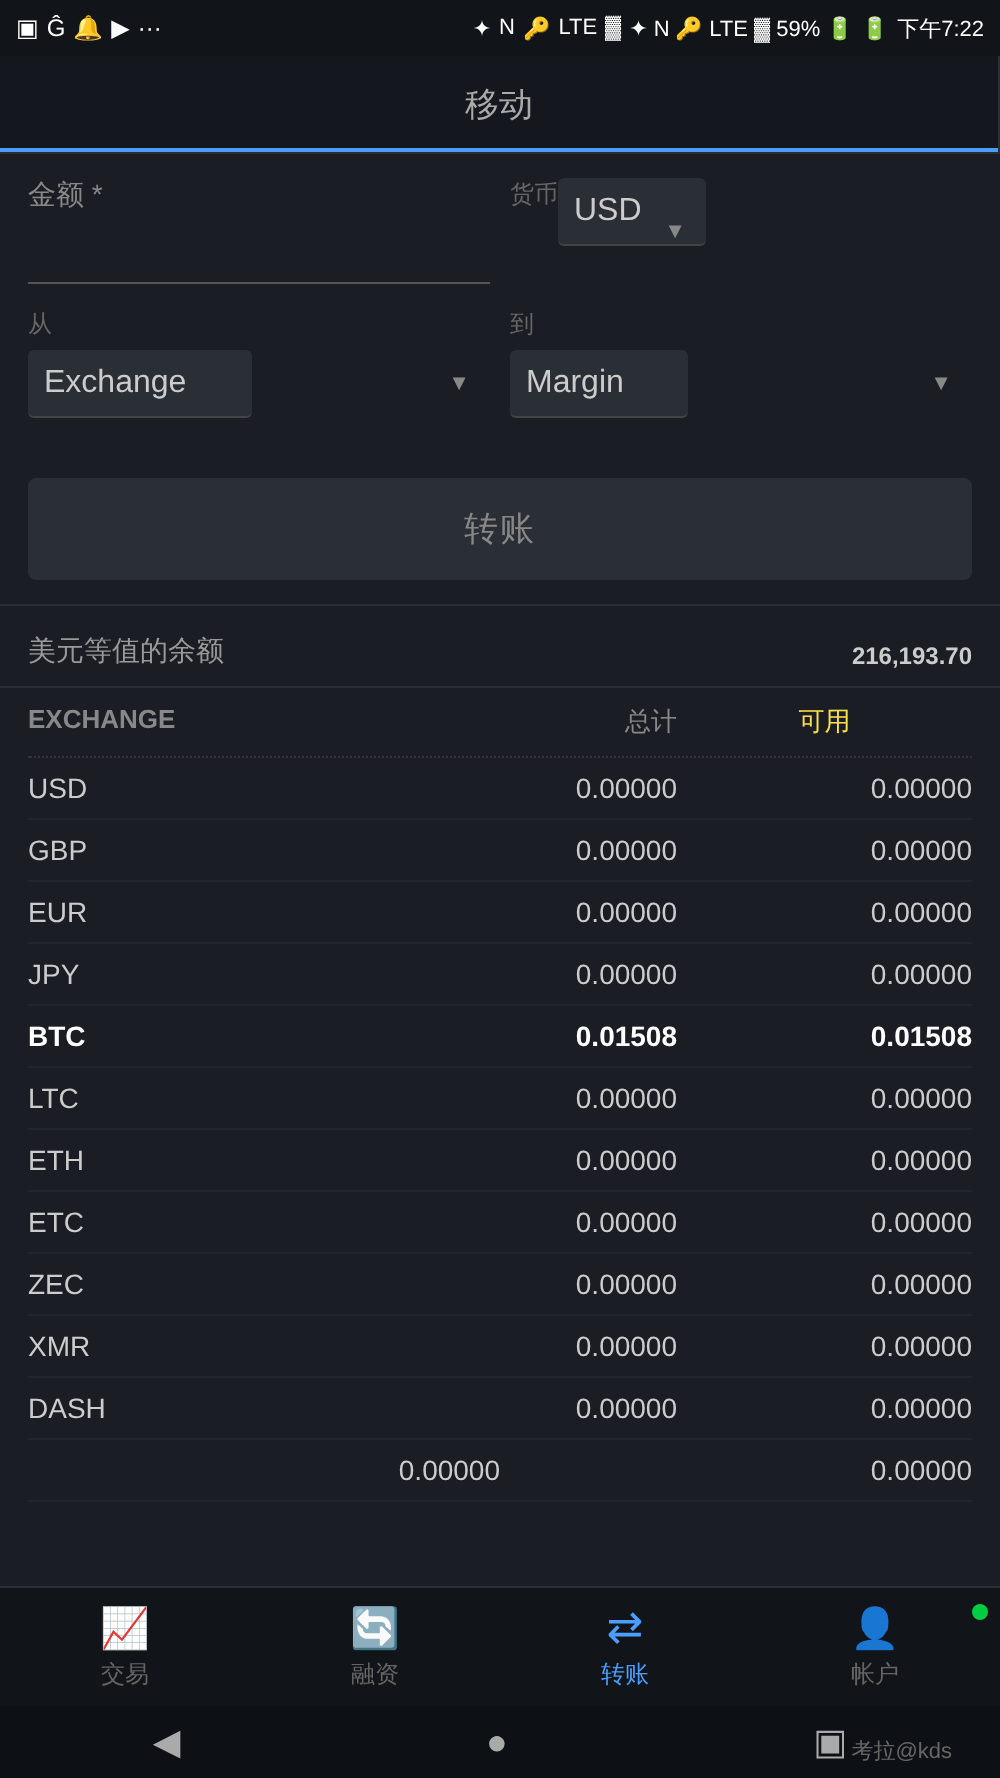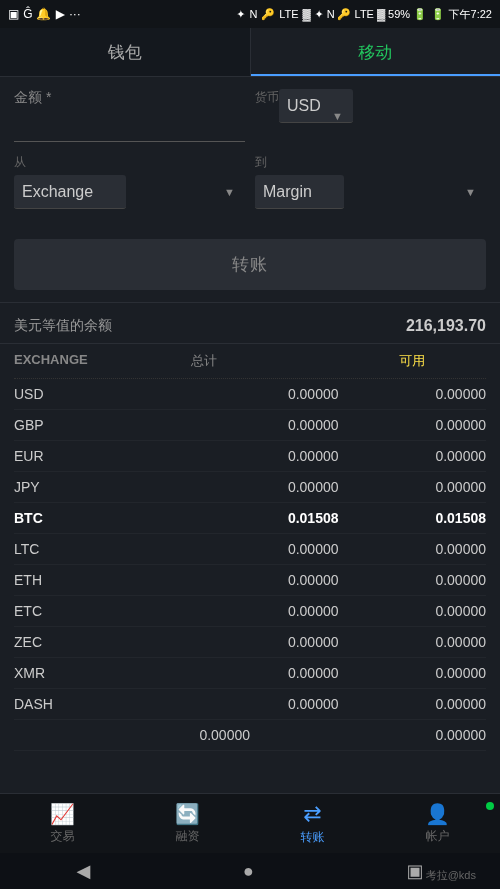--- a/index.html
+++ b/index.html
@@ -151,21 +151,21 @@
       align-items: flex-end;
       border-bottom: 1px solid #2a2e35;
     }
 
     .balance-label {
       font-size: 14px;
       color: #999;
     }
 
     .balance-value {
-      font-size: 16px;
+      font-size: 12px;
       color: #ccc;
       font-weight: bold;
     }
 
     
     .exchange-table {
       padding: 0 14px;
     }
 
     .table-header-row {
@@ -175,21 +175,21 @@
     }
 
     .col-name {
       flex: 1.2;
       font-size: 13px;
       color: #888;
       font-weight: bold;
     }
     .col-total {
       flex: 1;
-      text-align: left;
+      text-align: right;
       font-size: 13px;
       color: #888;
     }
     .col-avail {
       flex: 1;
       text-align: center;
       font-size: 13px;
       color: #fde047;
     }
 
@@ -307,23 +307,20 @@
     <span>🔑</span>
     <span>LTE</span>
     <span>▓</span>
     <span>✦ N 🔑 LTE ▓ 59% 🔋</span>
     <span>🔋</span>
     <span>下午7:22</span>
   </div>
 </div>
 
 <div class="tab-header">
-  <div class="tab-item">
-    <span>钱包</span>
-  </div>
   <div class="tab-item active">
     <span>移动</span>
   </div>
 </div>
 
 <div class="form-section">
 
   <div style="display:flex; gap:10px; margin-bottom:12px;">
 
     <div style="flex:1; display:flex; flex-direction:column;">

